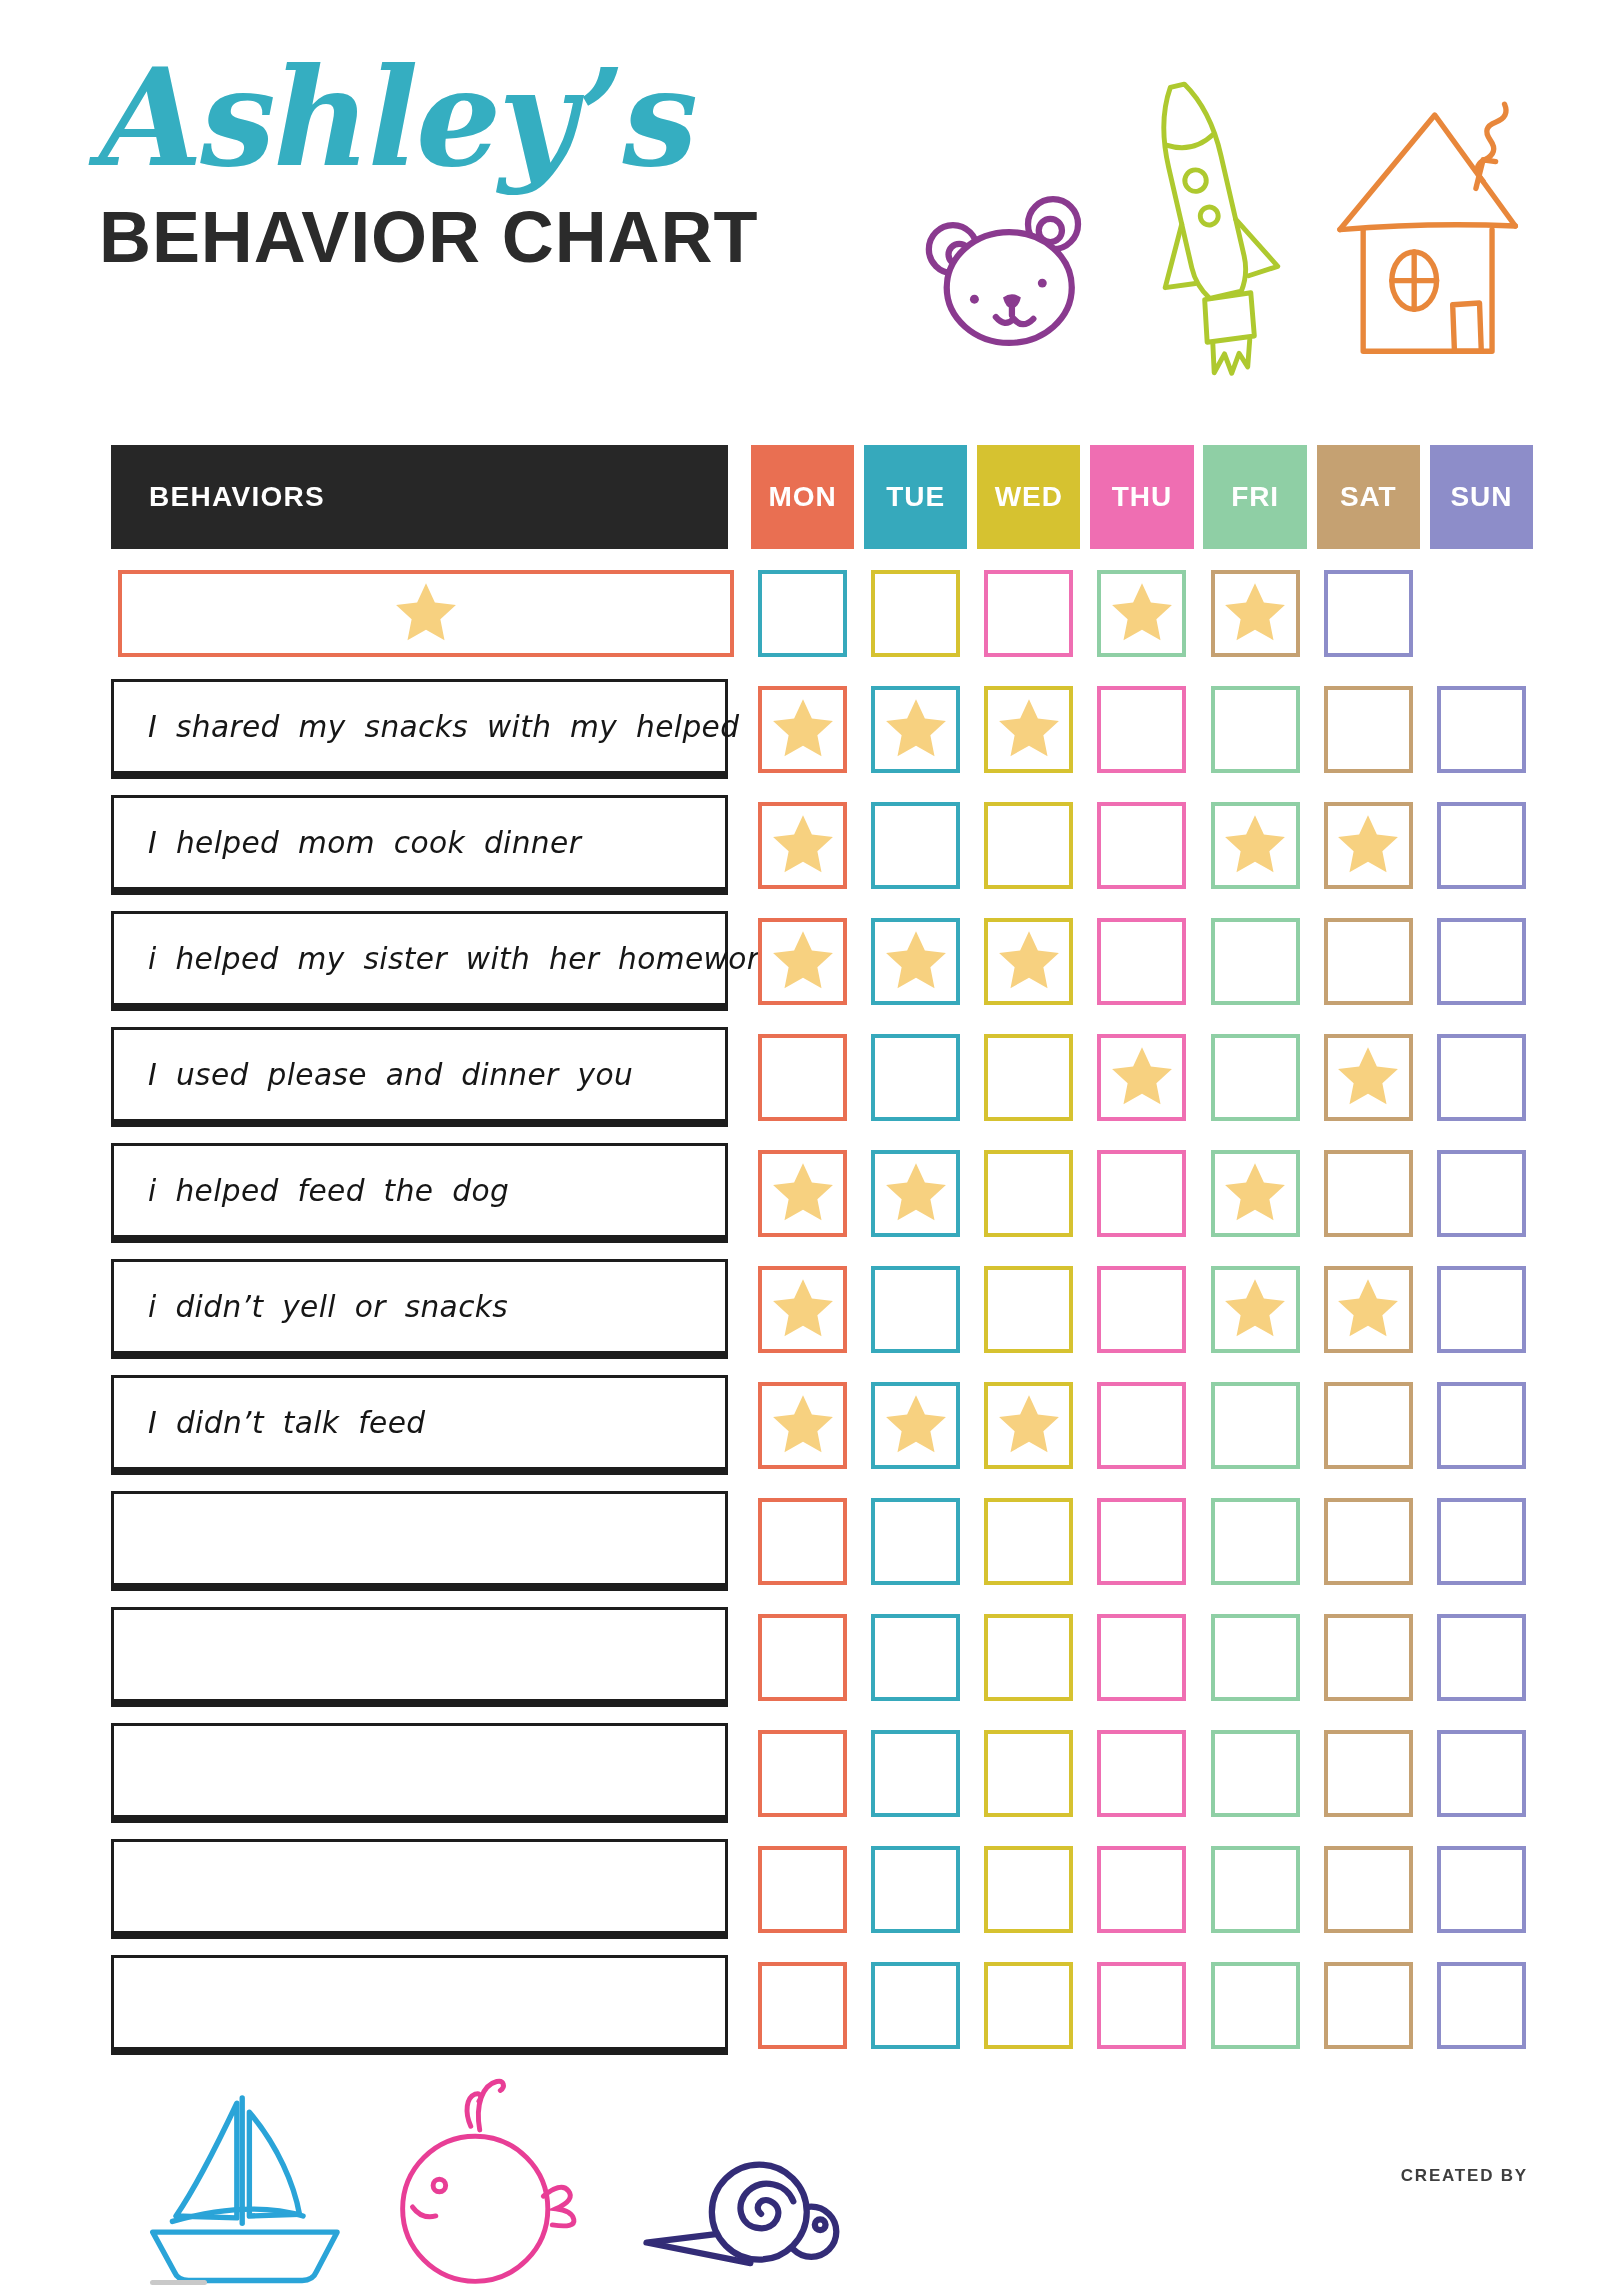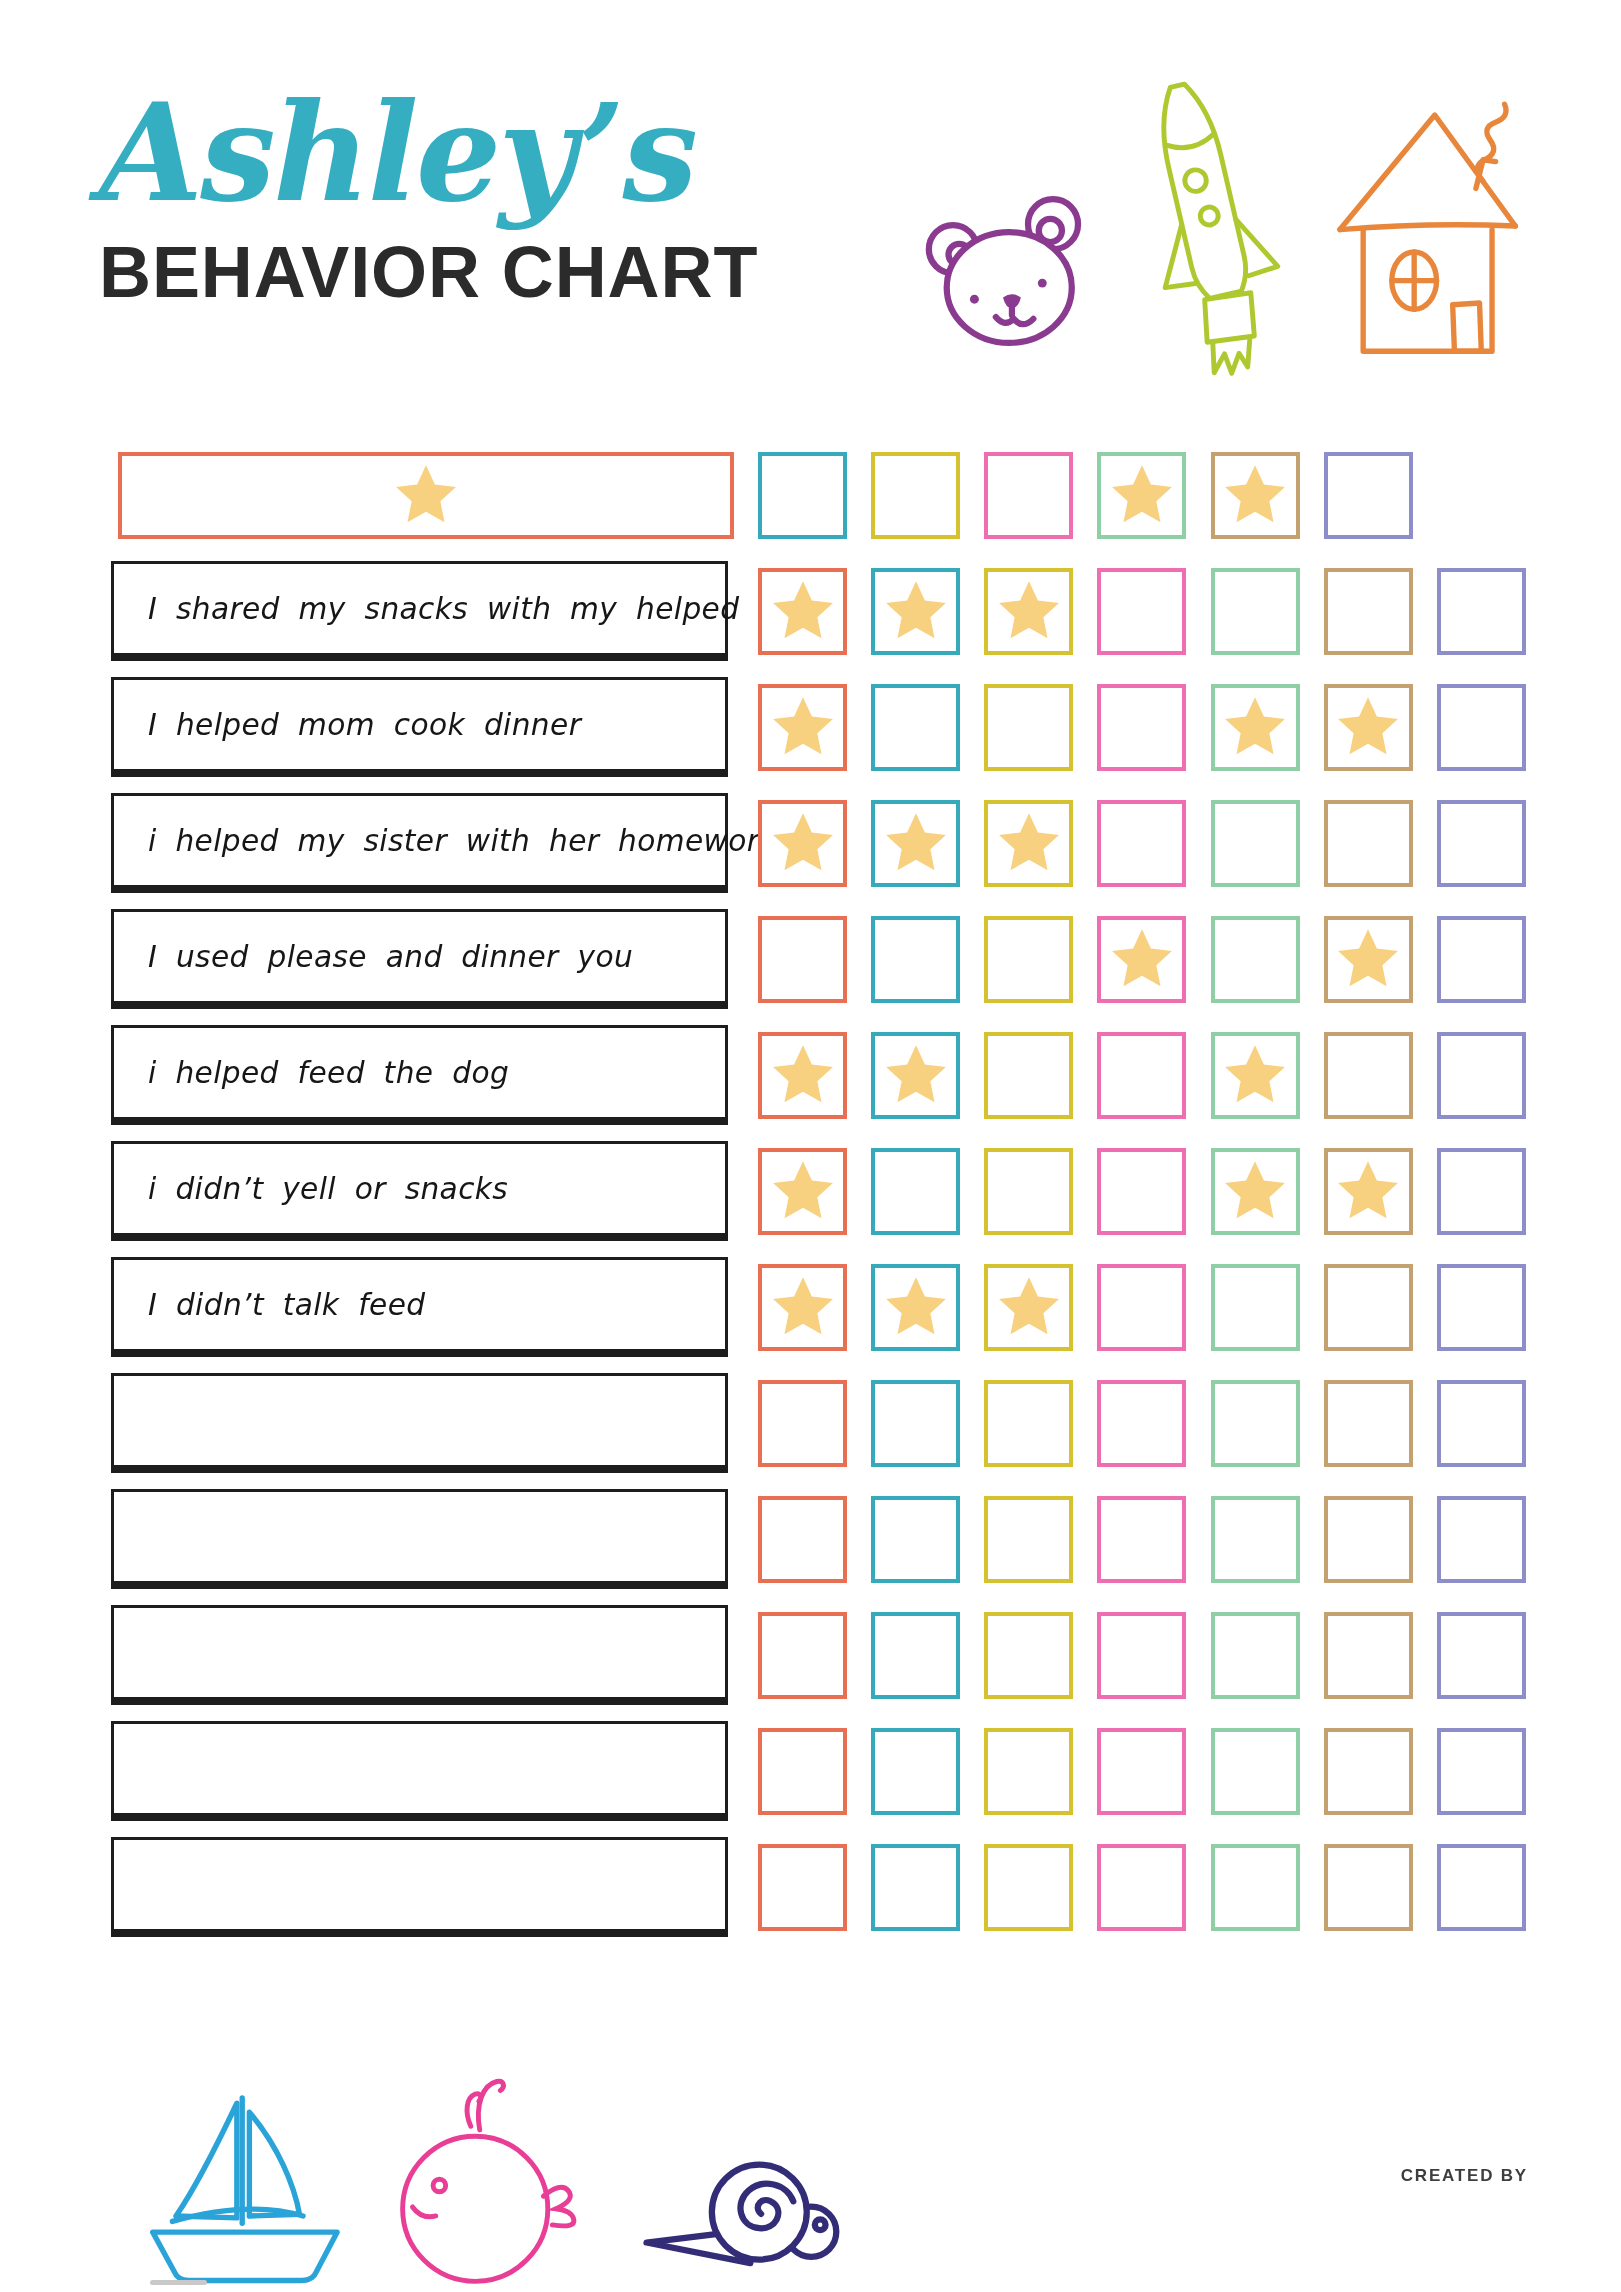--- a/index.html
+++ b/index.html
@@ -2,21 +2,21 @@
 <html style="font-size:14.3px"><head>
 <meta charset="utf-8">
 <style>
   html,body{margin:0;padding:0;background:#ffffff;}
   .page{position:relative;width:1621px;height:2293px;background:#fff;overflow:hidden;
         font-family:"Liberation Sans",sans-serif;}
 
   
   .title-block{position:absolute;left:99px;top:45px;}
   .script-title{font-family:"DejaVu Serif",cursive;font-style:italic;font-weight:700;
-                font-size:134px;line-height:1.1;color:var(--title-script);letter-spacing:-2.7px;margin-top:35px;}
+                font-size:134px;line-height:1.1;color:var(--title-script);letter-spacing:-2.7px;}
   .main-title{margin-top:3.6px;font-size:72px;font-weight:900;color:var(--heading);letter-spacing:0.9px;}
 
   
   .doodle{position:absolute;}
   .doodle svg{width:100%;height:100%;display:block;}
   .bear{left:915px;top:192px;width:201px;height:159px;}
   .rocket{left:1130px;top:73px;width:161px;height:313px;}
   .house{left:1322px;top:88px;width:213px;height:276px;}
   .sailboat{left:131px;top:2080px;width:226px;height:213px;}
   .whale{left:382px;top:2060px;width:199px;height:233px;}
@@ -94,20 +94,30 @@
       <path d="M20,158 L126,30 L216,154"></path>
       <path d="M20,158 Q118,150 216,154"></path>
       <path d="M46,158 L46,294 L190,294 L190,158"></path>
       <ellipse cx="103" cy="215" rx="25" ry="32"></ellipse>
       <path d="M78,215 h50 M103,183 v64"></path>
       <path d="M146,242 L176,240 L178,294 L148,294 Z"></path>
     </svg>
   </div>
 
   <section class="chart">
+    <div class="chart-header">
+      <div class="behaviors-head">BEHAVIORS</div>
+    <div class="day-header" style="background: rgb(233, 111, 82);">MON</div>
+        <div class="day-header" style="background: rgb(54, 169, 188);">TUE</div>
+        <div class="day-header" style="background: rgb(214, 194, 48);">WED</div>
+        <div class="day-header" style="background: rgb(239, 110, 178);">THU</div>
+        <div class="day-header" style="background: rgb(143, 207, 165);">FRI</div>
+        <div class="day-header" style="background: rgb(197, 161, 114);">SAT</div>
+        <div class="day-header" style="background: rgb(141, 141, 201);">SUN</div>
+      </div>
     <div id="rows">
         <div class="chart-row">
           <div class="day-slot">
             <div class="day-box" style="border-color: rgb(233, 111, 82);">
               <svg class="star-icon" viewBox="0 0 100 100">
     <polygon points="50,5 64.1,35.6 97.5,39.5 72.8,62.4 79.4,95.5 50,79 20.6,95.5 27.2,62.4 2.5,39.5 35.9,35.6"></polygon>
   </svg>
             </div>
           </div>
           <div class="day-slot">

